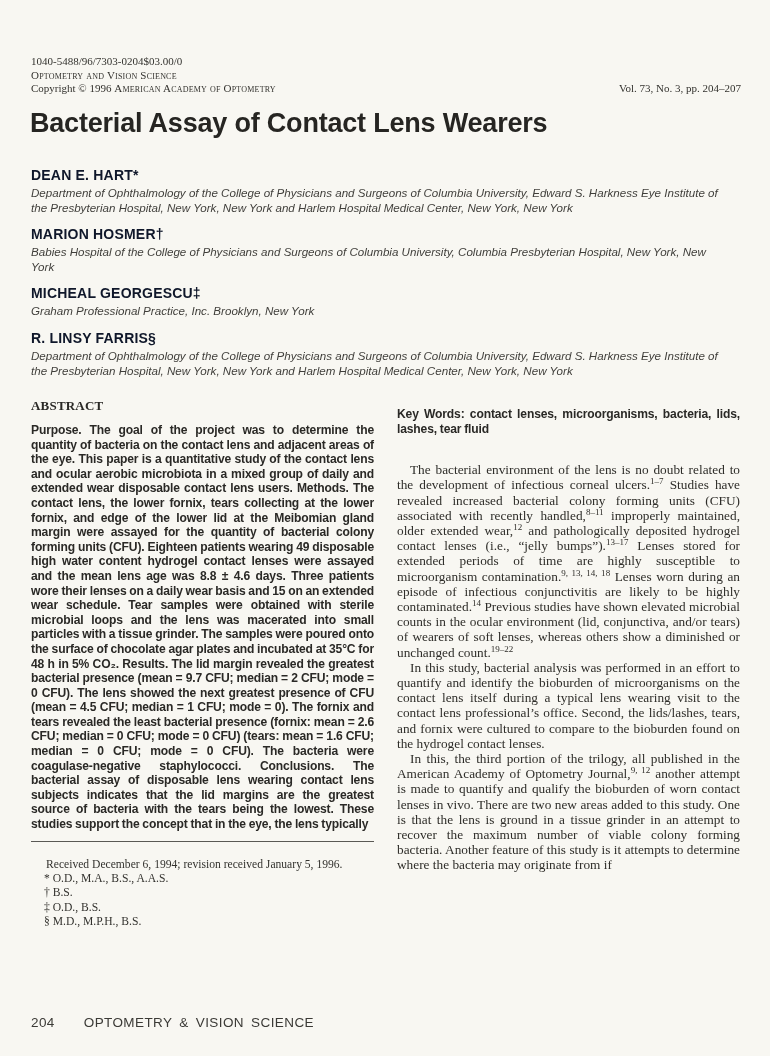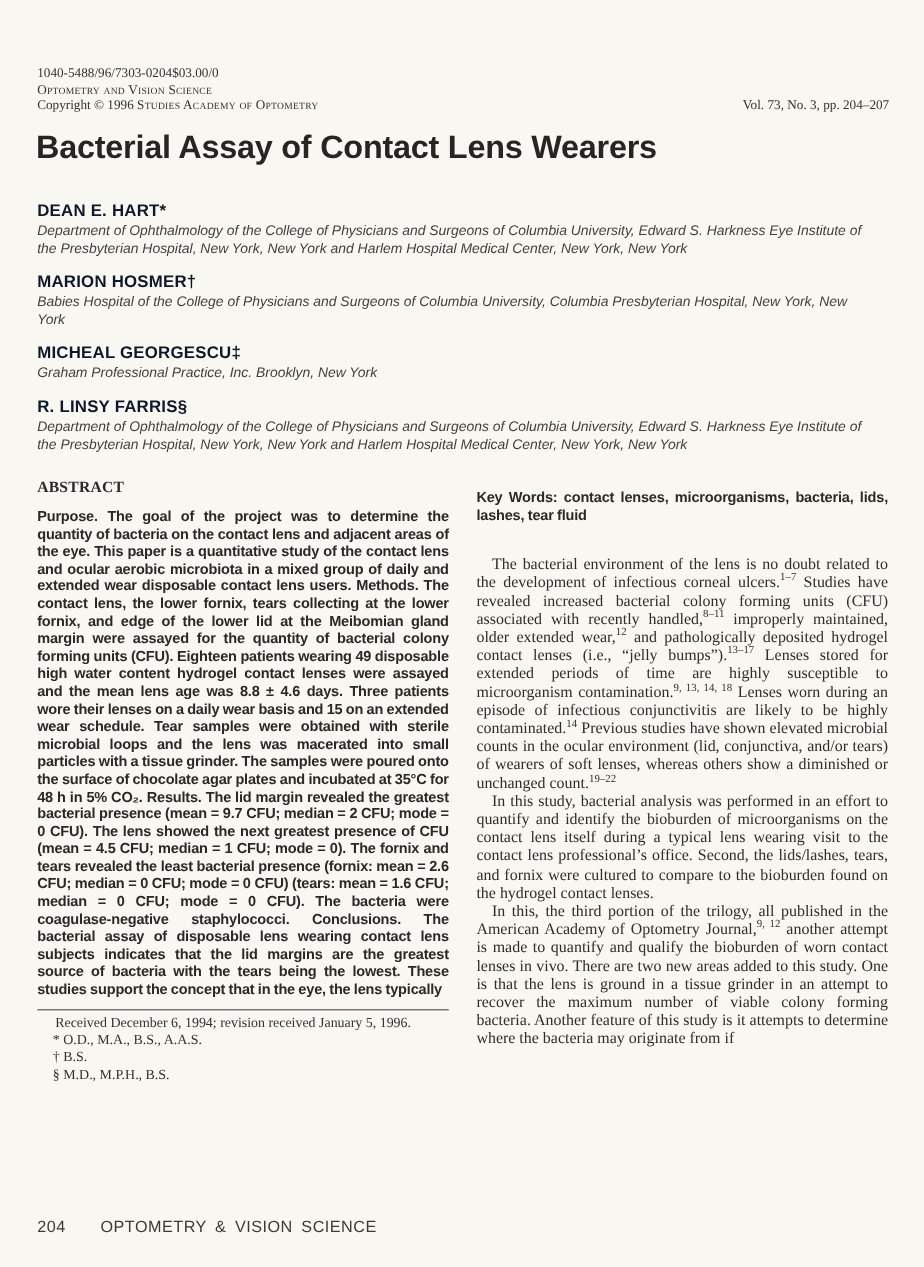--- a/index.html
+++ b/index.html
@@ -59,21 +59,21 @@
   }
   .abs-text{
     font-family:"Liberation Sans","DejaVu Sans",sans-serif;
     font-size:12.1px;font-weight:700;line-height:14.6px;
     letter-spacing:-0.15px;word-spacing:-0.4px;
     text-align:justify;color:#2a2926;margin:0;
   }
   .keywords{margin-top:9px;}
 
   .footnotes{
-    margin-top:9px;border-top:1px solid #5a5955;padding-top:4px;
+    margin-top:9px;border-top:1px solid #5a5955;padding-top:16px;
     font-family:"Liberation Serif",serif;font-size:11.6px;line-height:14.3px;color:#33322e;
   }
   .received{margin:0;text-indent:15px;text-align:justify;}
   .fn-item{margin:0 0 0 13px;}
 
   .body-text{
     margin-top:26px;
     font-family:"Liberation Serif",serif;
     font-size:13.3px;line-height:15.2px;color:#2e2d29;
     text-align:justify;
@@ -88,21 +88,21 @@
   }
   .footer-journal{margin-left:29px;}
 </style>
 </head>
 <body>
 
 <div class="header-row">
   <div class="header-left">
     <div>1040-5488/96/7303-0204$03.00/0</div>
     <div class="smallcaps">Optometry and Vision Science</div>
-    <div><span>Copyright © 1996 </span><span class="smallcaps">Studies Academy of Optometry</span></div>
+    <div><span>Copyright © 1996 </span><span class="smallcaps">American Academy of Optometry</span></div>
   </div>
   <div class="vol-info">Vol. 73, No. 3, pp. 204–207</div>
 </div>
 
 <h1 class="paper-title">Bacterial Assay of Contact Lens Wearers</h1>
 
 <div class="authors">
   <p class="author-name">DEAN E. HART*</p>
   <p class="author-affil">Department of Ophthalmology of the College of Physicians and Surgeons of Columbia University, Edward S. Harkness Eye Institute of the Presbyterian Hospital, New York, New York and Harlem Hospital Medical Center, New York, New York</p>
 
@@ -119,20 +119,21 @@
 <div class="columns">
 
   <div class="col">
     <h2 class="abstract-heading">ABSTRACT</h2>
     <p class="abs-text"><span class="it">Purpose</span><span>. The goal of the project was to determine the quantity of bacteria on the contact lens and adjacent areas of the eye. This paper is a quantitative study of the contact lens and ocular aerobic microbiota in a mixed group of daily and extended wear disposable contact lens users. </span><span class="it">Methods</span><span>. The contact lens, the lower fornix, tears collecting at the lower fornix, and edge of the lower lid at the Meibomian gland margin were assayed for the quantity of bacterial colony forming units (CFU). Eighteen patients wearing 49 disposable high water content hydrogel contact lenses were assayed and the mean lens age was 8.8 ± 4.6 days. Three patients wore their lenses on a daily wear basis and 15 on an extended wear schedule. Tear samples were obtained with sterile microbial loops and the lens was macerated into small particles with a tissue grinder. The samples were poured onto the surface of chocolate agar plates and incubated at 35°C for 48 h in 5% CO₂. </span><span class="it">Results</span><span>. The lid margin revealed the greatest bacterial presence (mean = 9.7 CFU; median = 2 CFU; mode = 0 CFU). The lens showed the next greatest presence of CFU (mean = 4.5 CFU; median = 1 CFU; mode = 0). The fornix and tears revealed the least bacterial presence (fornix: mean = 2.6 CFU; median = 0 CFU; mode = 0 CFU) (tears: mean = 1.6 CFU; median = 0 CFU; mode = 0 CFU). The bacteria were coagulase-negative staphylococci. </span><span class="it">Conclusions</span><span>. The bacterial assay of disposable lens wearing contact lens subjects indicates that the lid margins are the greatest source of bacteria with the tears being the lowest. These studies support the concept that in the eye, the lens typically</span></p>
 
     <div class="footnotes">
       <p class="received">Received December 6, 1994; revision received January 5, 1996.</p>
       <p class="fn-item">* O.D., M.A., B.S., A.A.S.</p>
       <p class="fn-item">† B.S.</p>
+      <p class="fn-item">‡ O.D., B.S.</p>
       <p class="fn-item">§ M.D., M.P.H., B.S.</p>
     </div>
   </div>
 
   <div class="col">
     <p class="abs-text keywords">Key Words: contact lenses, microorganisms, bacteria, lids, lashes, tear fluid</p>
 
     <div class="body-text">
       <p><span>The bacterial environment of the lens is no doubt related to the development of infectious corneal ulcers.</span><sup>1–7</sup><span> Studies have revealed increased bacterial colony forming units (CFU) associated with recently handled,</span><sup>8–11</sup><span> improperly maintained, older extended wear,</span><sup>12</sup><span> and pathologically deposited hydrogel contact lenses (i.e., “jelly bumps”).</span><sup>13–17</sup><span> Lenses stored for extended periods of time are highly susceptible to microorganism contamination.</span><sup>9, 13, 14, 18</sup><span> Lenses worn during an episode of infectious conjunctivitis are likely to be highly contaminated.</span><sup>14</sup><span> Previous studies have shown elevated microbial counts in the ocular environment (lid, conjunctiva, and/or tears) of wearers of soft lenses, whereas others show a diminished or unchanged count.</span><sup>19–22</sup></p>
       <p><span>In this study, bacterial analysis was performed in an effort to quantify and identify the bioburden of microorganisms on the contact lens itself during a typical lens wearing visit to the contact lens professional’s office. Second, the lids/lashes, tears, and fornix were cultured to compare to the bioburden found on the hydrogel contact lenses.</span></p>

